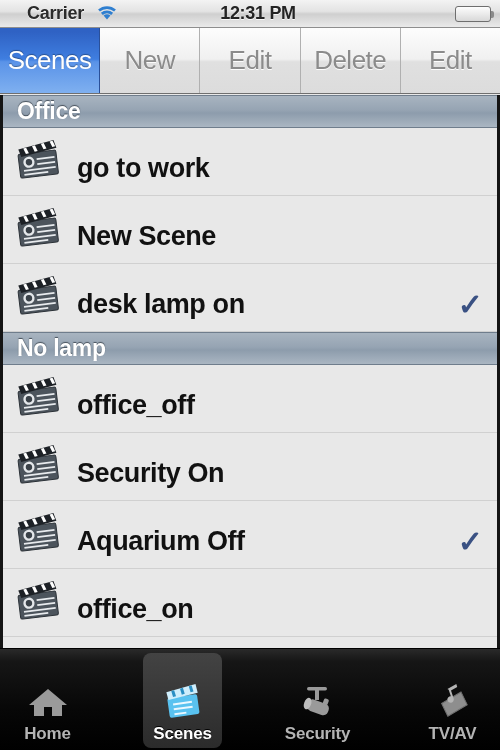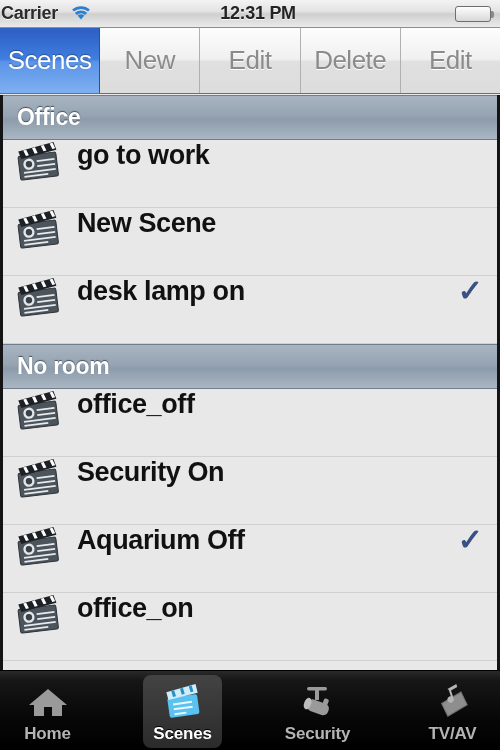--- a/index.html
+++ b/index.html
@@ -11,21 +11,21 @@
   }
   .phone { position:relative; width:500px; height:750px; background:#e8e8e8; overflow:hidden; }
 
   
   .statusbar {
     position:relative; height:28px; width:100%;
     background:linear-gradient(to bottom,#f3f3f3 0%,#e3e3e3 42%,#cfcfcf 52%,#eaeaea 100%);
     border-bottom:1px solid #8e8e8e;
     display:flex; align-items:center;
   }
-  .sb-left { display:flex; align-items:center; padding-left:1px; gap:13px; }
+  .sb-left { display:flex; align-items:center; padding-left:27px; gap:13px; }
   .carrier { font-size:18px; font-weight:bold; color:#2b2b2b; letter-spacing:-0.3px;
              text-shadow:0 1px 0 rgba(255,255,255,.8); }
   .wifi { width:20px; height:15px; position:relative; }
   .sb-center { position:absolute; left:16px; right:0; text-align:center; pointer-events:none; }
   .clock { font-size:18px; font-weight:bold; color:#232323; letter-spacing:-0.3px;
            text-shadow:0 1px 0 rgba(255,255,255,.8); }
   .sb-right { margin-left:auto; padding-right:9px; display:flex; align-items:center; }
   .battery { width:36px; height:16px; border:1px solid #6e6e6e; border-radius:3px;
              background:linear-gradient(to bottom,#fdfdfd,#d8d8d8); padding:1.5px; position:relative; }
   .battery::after { content:""; position:absolute; right:-4px; top:4px; width:3px; height:7px;
@@ -46,35 +46,35 @@
     background:linear-gradient(to bottom,#2f62c4 0%,#2f62c4 6%,#3f7ee0 48%,#5a93e8 52%,#7fb0f0 100%);
     color:#ffffff; text-shadow:0 -1px 1px rgba(0,0,0,.35);
     border-right:1px solid #2a5099;
   }
 
   
   .list { position:absolute; top:95px; left:0; right:0; bottom:78px;
           background:#e8e8e8; border-left:3px solid #141414; border-right:3px solid #141414;
           overflow:hidden; }
   .section-header {
-    height:45px; display:flex; align-items:center; padding-left:14px;
+    height:33px; display:flex; align-items:center; padding-left:14px;
     background:linear-gradient(to bottom,#a8b4c0 0%,#96a4b3 45%,#8d9cac 55%,#aab6c2 100%);
     border-top:1px solid #6f7d8c; border-bottom:1px solid #6f7d8c;
     font-size:23px; font-weight:bold; color:#ffffff; letter-spacing:-0.3px;
     text-shadow:0 -1px 1px rgba(60,70,80,.9);
   }
-  .row { height:68px; display:flex; align-items:flex-start; padding:0 14px 11px 10px;
+  .row { height:68px; display:flex; align-items:flex-end; padding:0 14px 11px 10px;
          background:#e8e8e8; border-bottom:1px solid #d0d0d0; }
   .row-icon { width:52px; height:46px; flex:0 0 52px; position:relative; margin-right:12px; }
   .row-label { font-size:27px; font-weight:bold; color:#111; letter-spacing:-0.4px; flex:1 1 auto; }
   .row-check { font-size:30px; font-weight:bold; color:#3a5183; line-height:1; }
   .row.empty { border-bottom:1px solid #d0d0d0; }
 
   
-  .tabbar { position:absolute; left:0; right:0; bottom:0; height:80px;
+  .tabbar { position:absolute; left:0; right:0; bottom:0; height:102px;
             background:linear-gradient(to bottom,#2a2a2a 0%,#161616 12%,#070707 60%,#000 100%);
             border-top:1px solid #000; display:flex;gap:40px; }
   .tab { flex:1 1 0; position:relative; display:flex; flex-direction:column;
          align-items:center; justify-content:flex-end; padding-bottom:6px; }
   .tab .hl { position:absolute; left:8px; right:8px; top:4px; bottom:2px; border-radius:8px;
              background:linear-gradient(to bottom,#434343,#2b2b2b); display:none; }
   .tab.selected .hl { display:block; }
   .tab-icon { position:relative; z-index:2; width:46px; height:40px; margin-bottom:2px; }
   .tab-label { position:relative; z-index:2; font-size:17px; font-weight:bold;
                color:#b4b4b4; letter-spacing:-0.2px; text-shadow:0 -1px 0 #000; }
@@ -194,21 +194,21 @@
             <rect x="10" y="30" width="32" height="1.8" fill="#e8ebee"></rect>
             <rect x="10" y="34" width="24" height="1.8" fill="#e8ebee"></rect>
           </g>
         </svg>
       </span>
       <span class="row-label">desk lamp on</span>
       <span class="row-check">✓</span>
     </div>
 
     <div class="section-header">
-      <span>No room</span>
+      <span>No lamp</span>
     </div>
 
     <div class="row">
       <span class="row-icon">
         <svg width="52" height="46" viewBox="0 0 52 46">
           <g transform="rotate(-7 26 24)">
             <rect x="6" y="14" width="38" height="24" rx="2" fill="#4c545c"></rect>
             <rect x="6" y="14" width="38" height="24" rx="2" fill="none" stroke="#2c3238"></rect>
             <path d="M7 9 L43 4 L45 12 L9 17 Z" fill="#1d2126"></path>
             <path d="M12 8.6 L15 8.2 L17 14 L14 14.4 Z" fill="#ffffff"></path>

